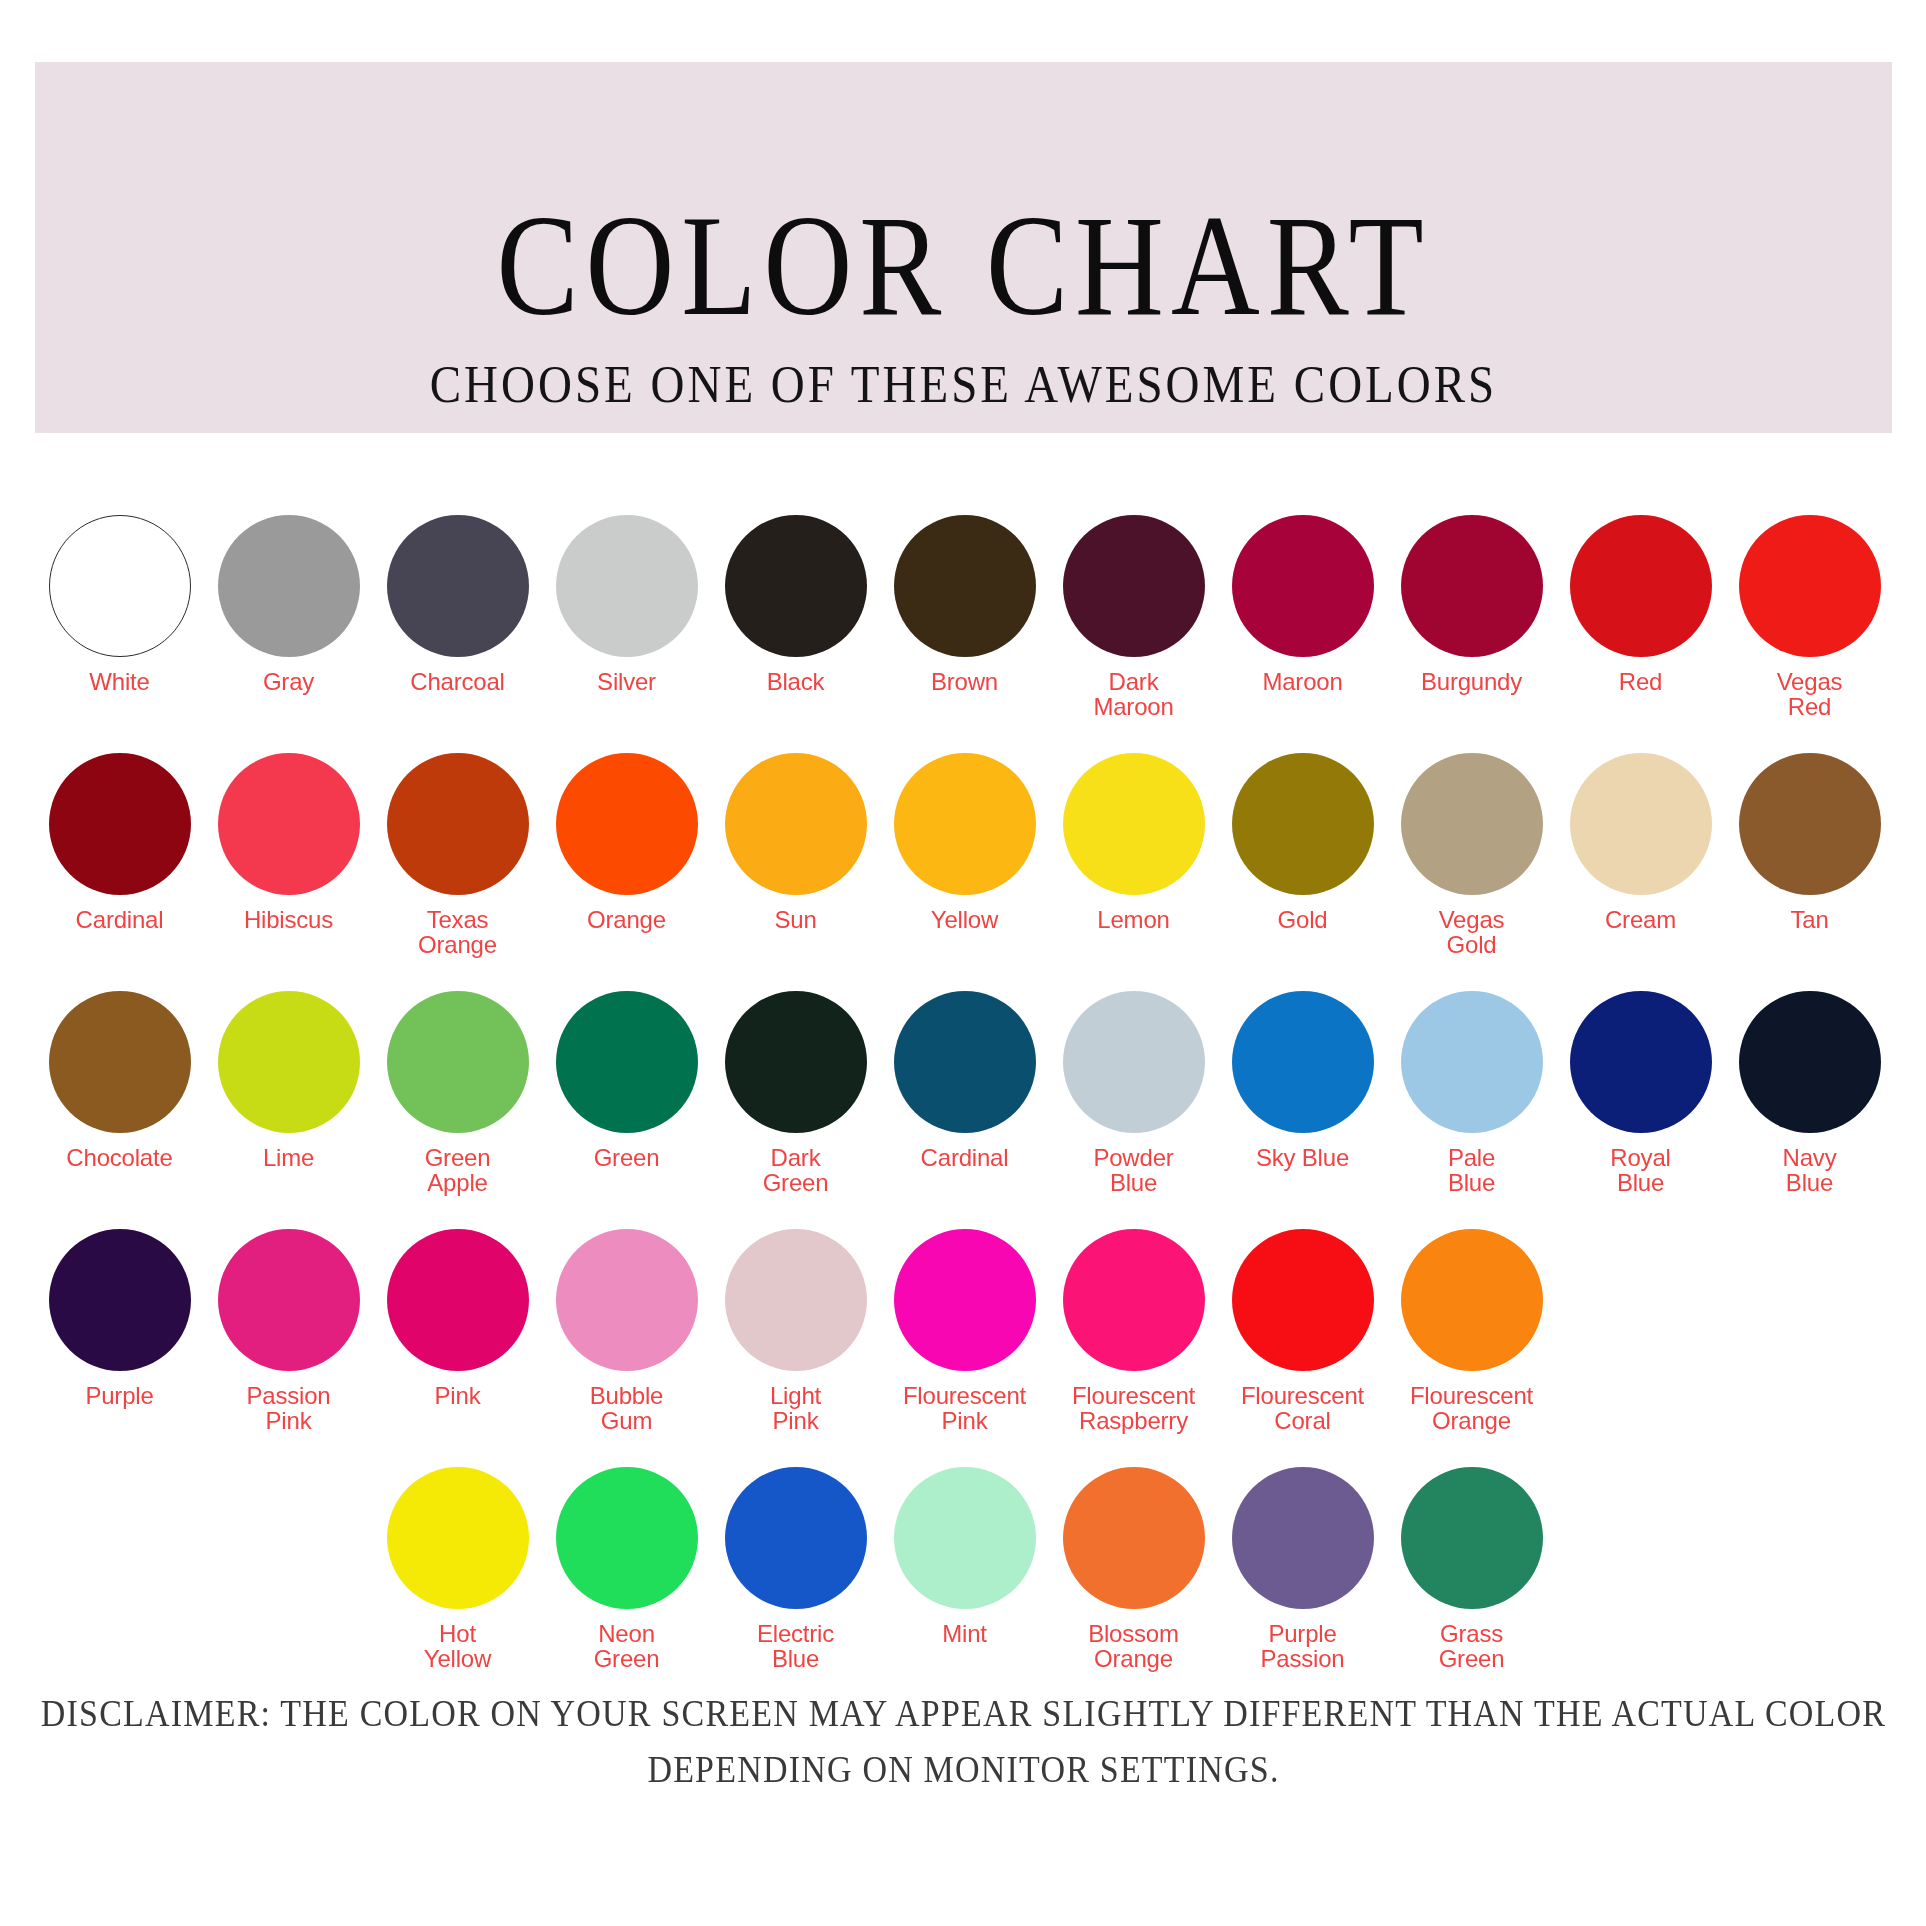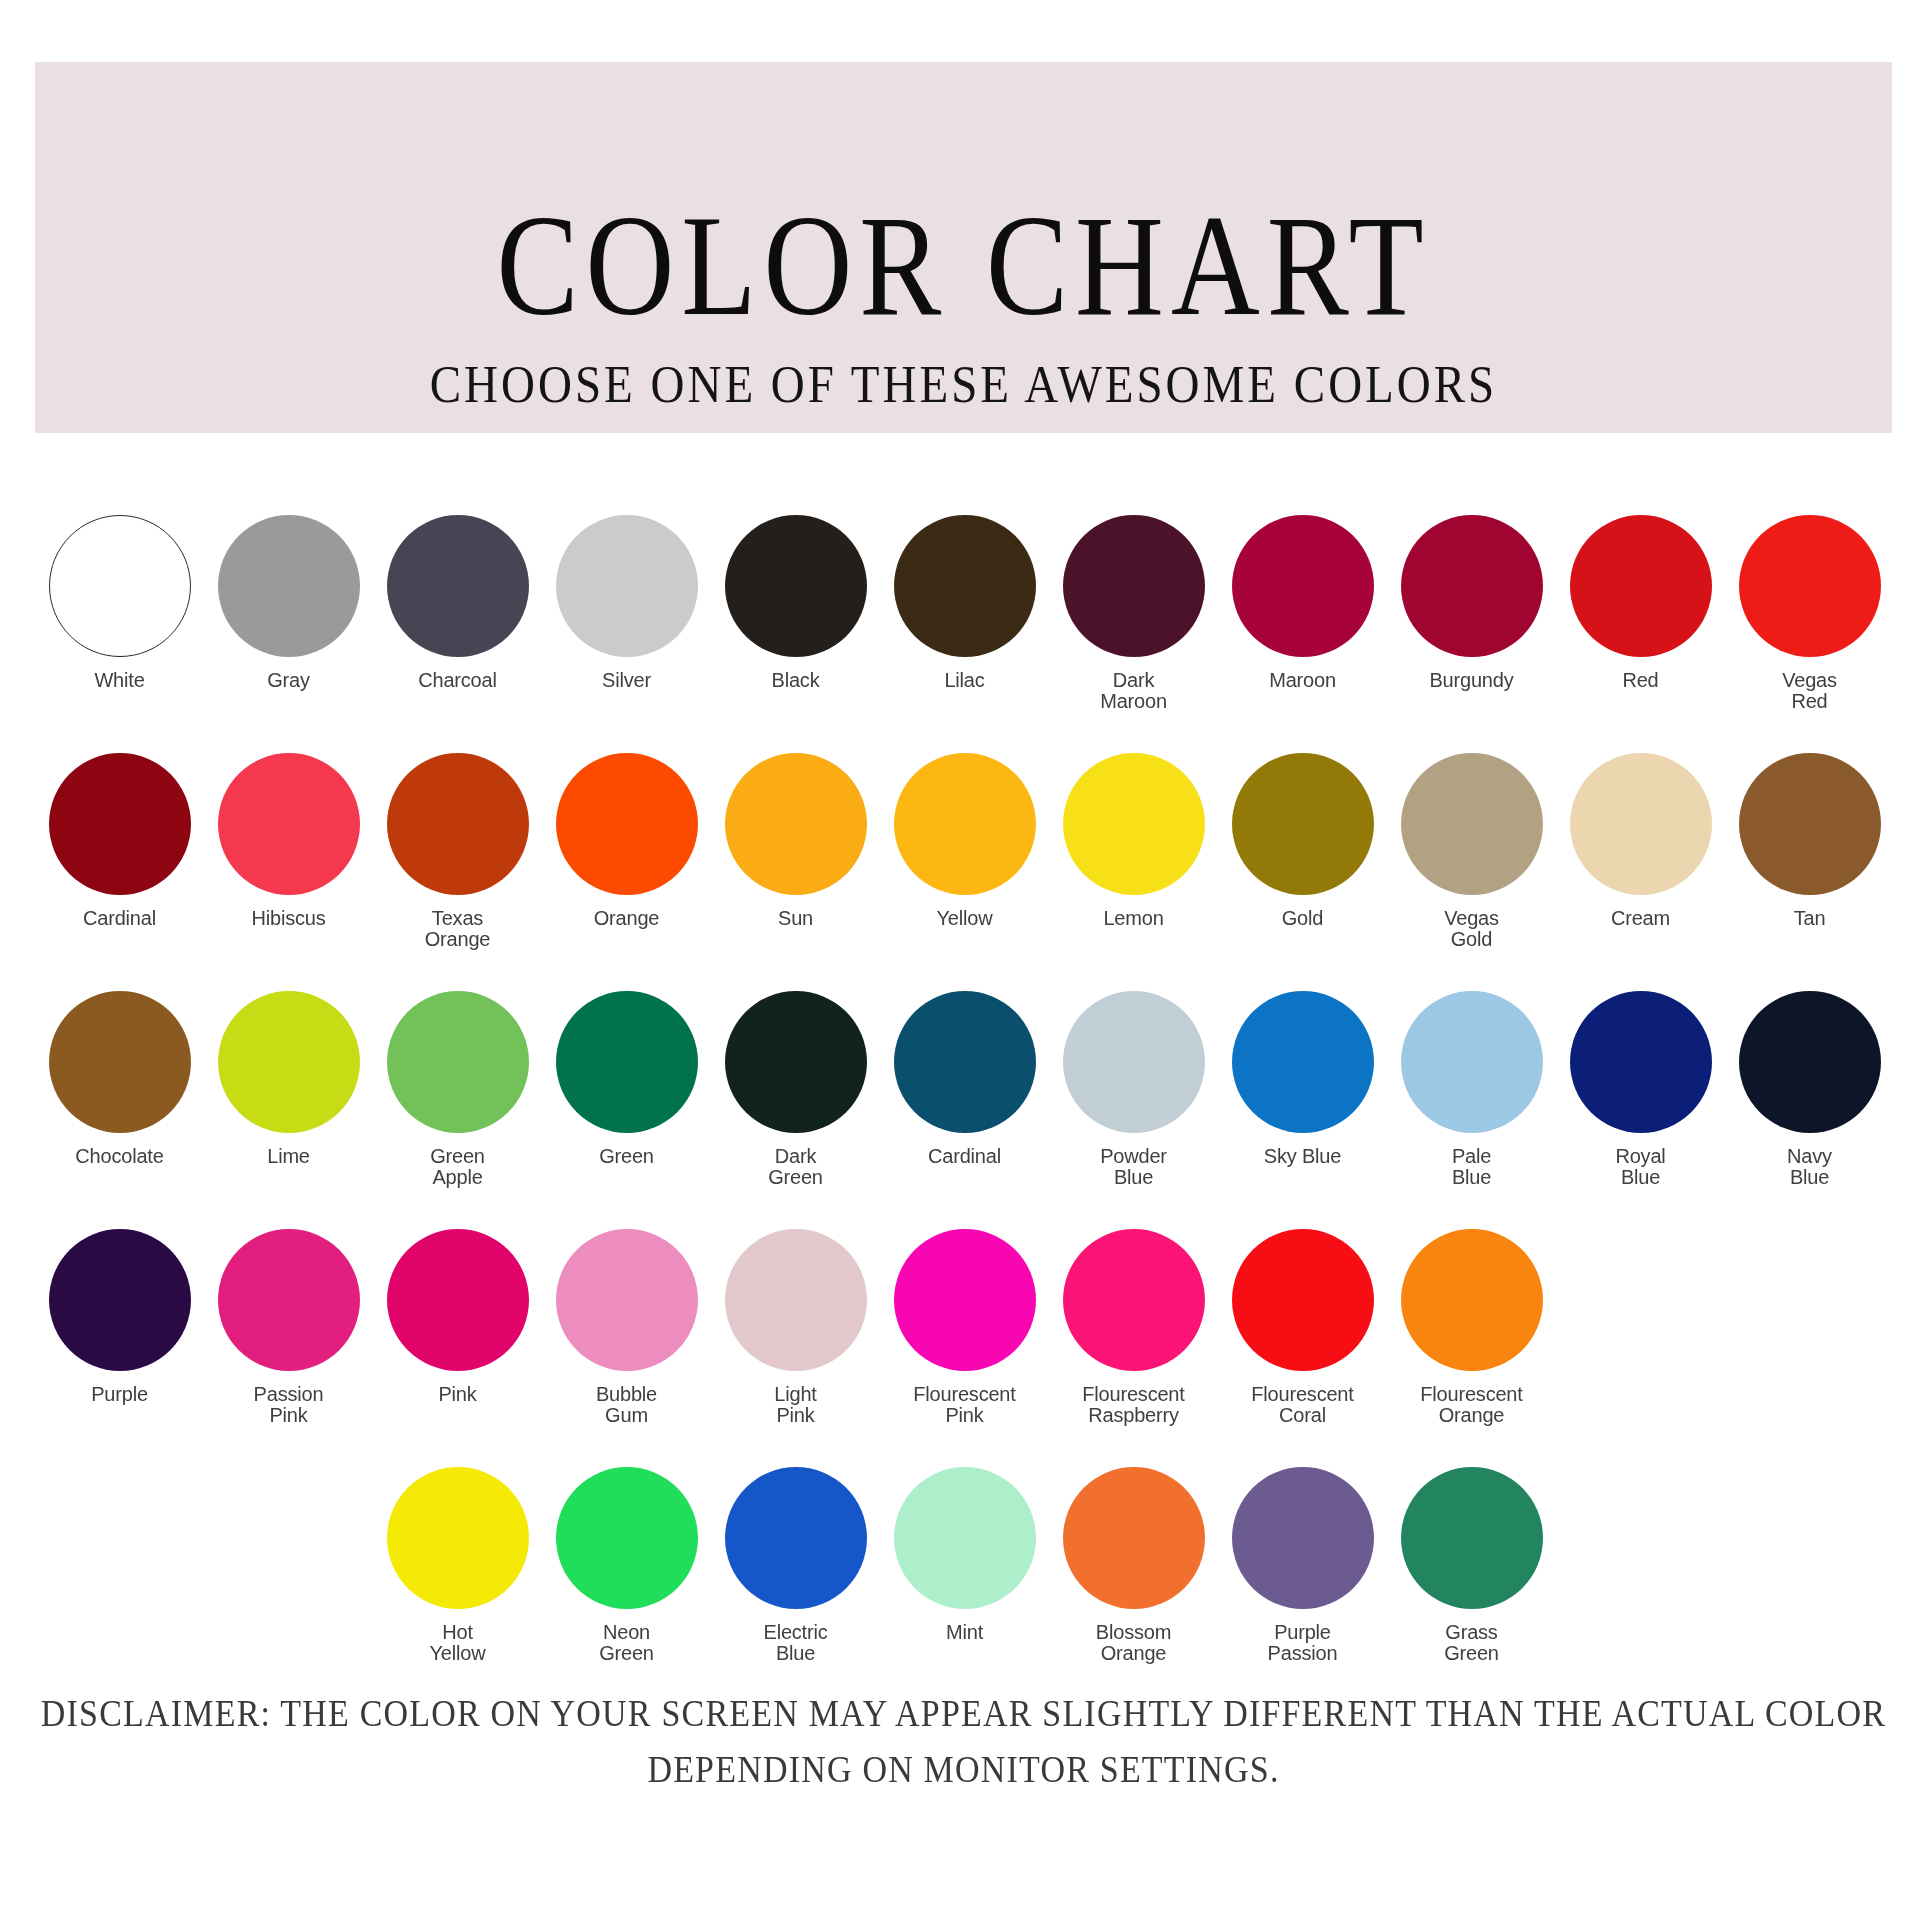--- a/index.html
+++ b/index.html
@@ -89,23 +89,23 @@
     flex: 0 0 auto;
   }
 
   .swatch-dot.outlined {
     border: 1.5px solid #2b2b2b;
   }
 
   .swatch-label {
     margin-top: 13px;
     font-family: "Liberation Sans", sans-serif;
-    font-size: 20px;
+    font-size: 24px;
     line-height: 1.03;
-    color: #404040;
+    color: #ef4444;
     text-align: center;
     white-space: pre-line;
     letter-spacing: -0.2px;
   }
 
   
   .disclaimer {
     position: absolute;
     left: 0;
     right: 0;
@@ -147,21 +147,21 @@
         <div class="swatch">
           <div class="swatch-dot" style="background: rgb(202, 204, 204);"></div>
           <div class="swatch-label">Silver</div>
         </div>
         <div class="swatch">
           <div class="swatch-dot" style="background: rgb(37, 31, 27);"></div>
           <div class="swatch-label">Black</div>
         </div>
         <div class="swatch">
           <div class="swatch-dot" style="background: rgb(59, 42, 20);"></div>
-          <div class="swatch-label">Lilac</div>
+          <div class="swatch-label">Brown</div>
         </div>
         <div class="swatch">
           <div class="swatch-dot" style="background: rgb(75, 18, 42);"></div>
           <div class="swatch-label">Dark
 Maroon</div>
         </div>
         <div class="swatch">
           <div class="swatch-dot" style="background: rgb(168, 2, 58);"></div>
           <div class="swatch-label">Maroon</div>
         </div>

